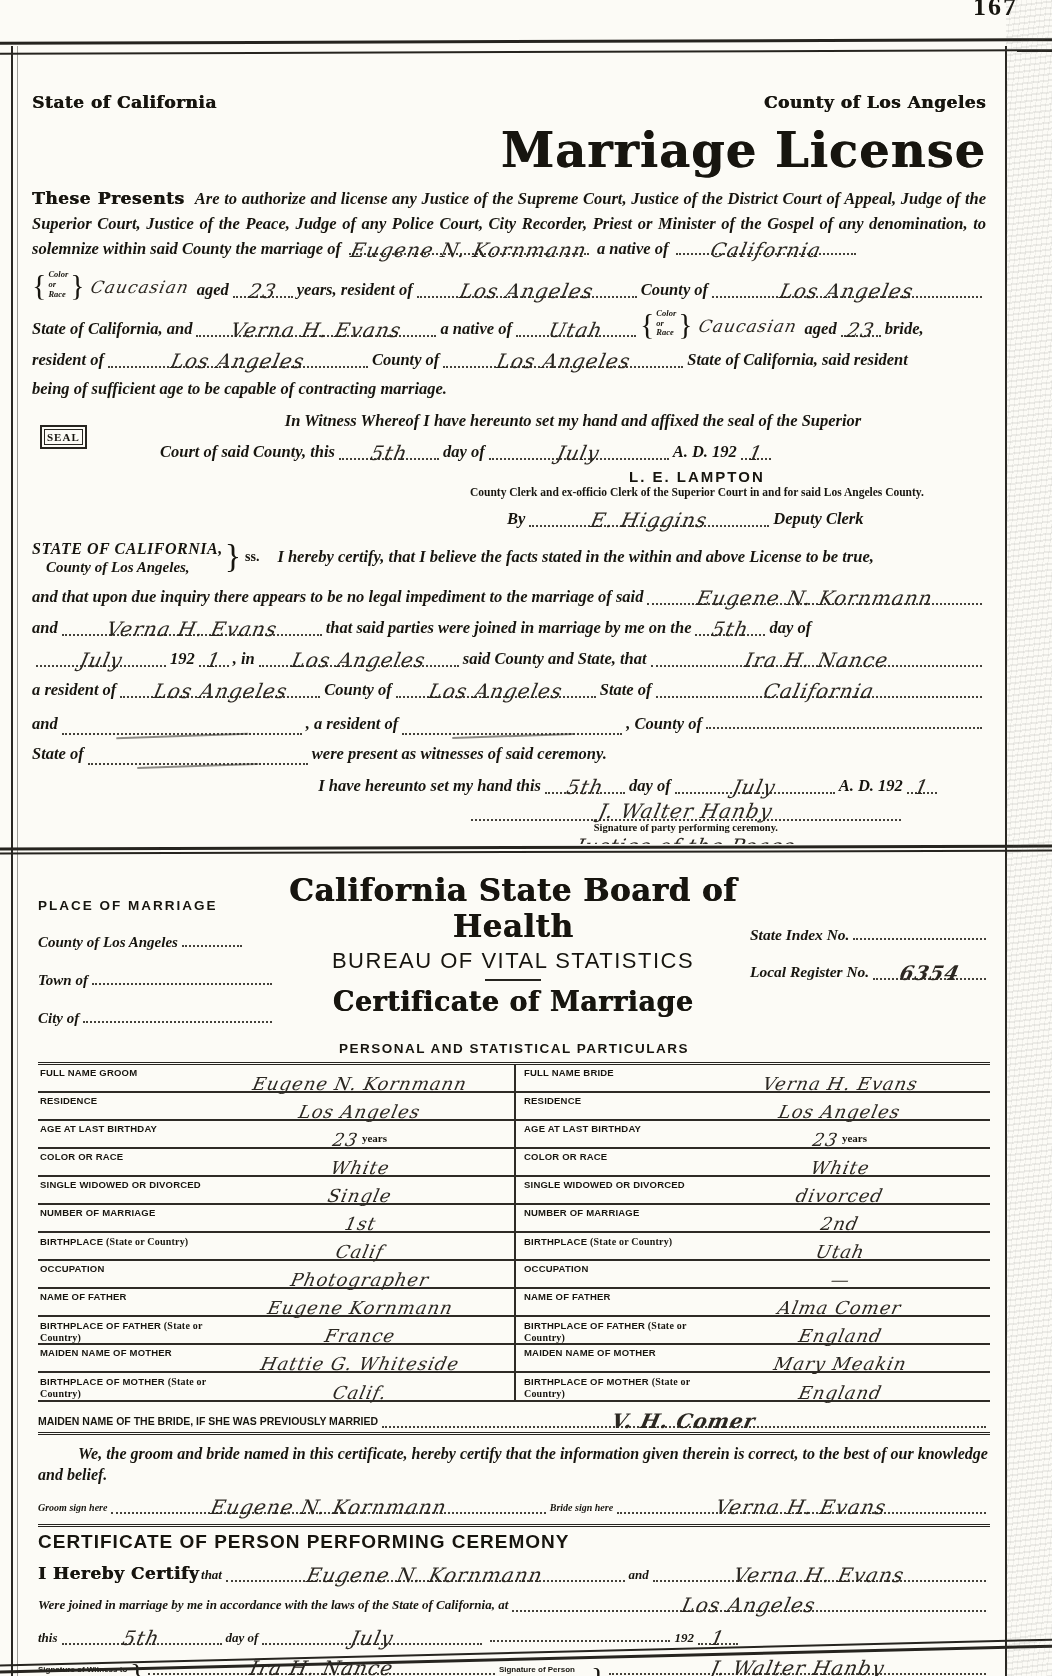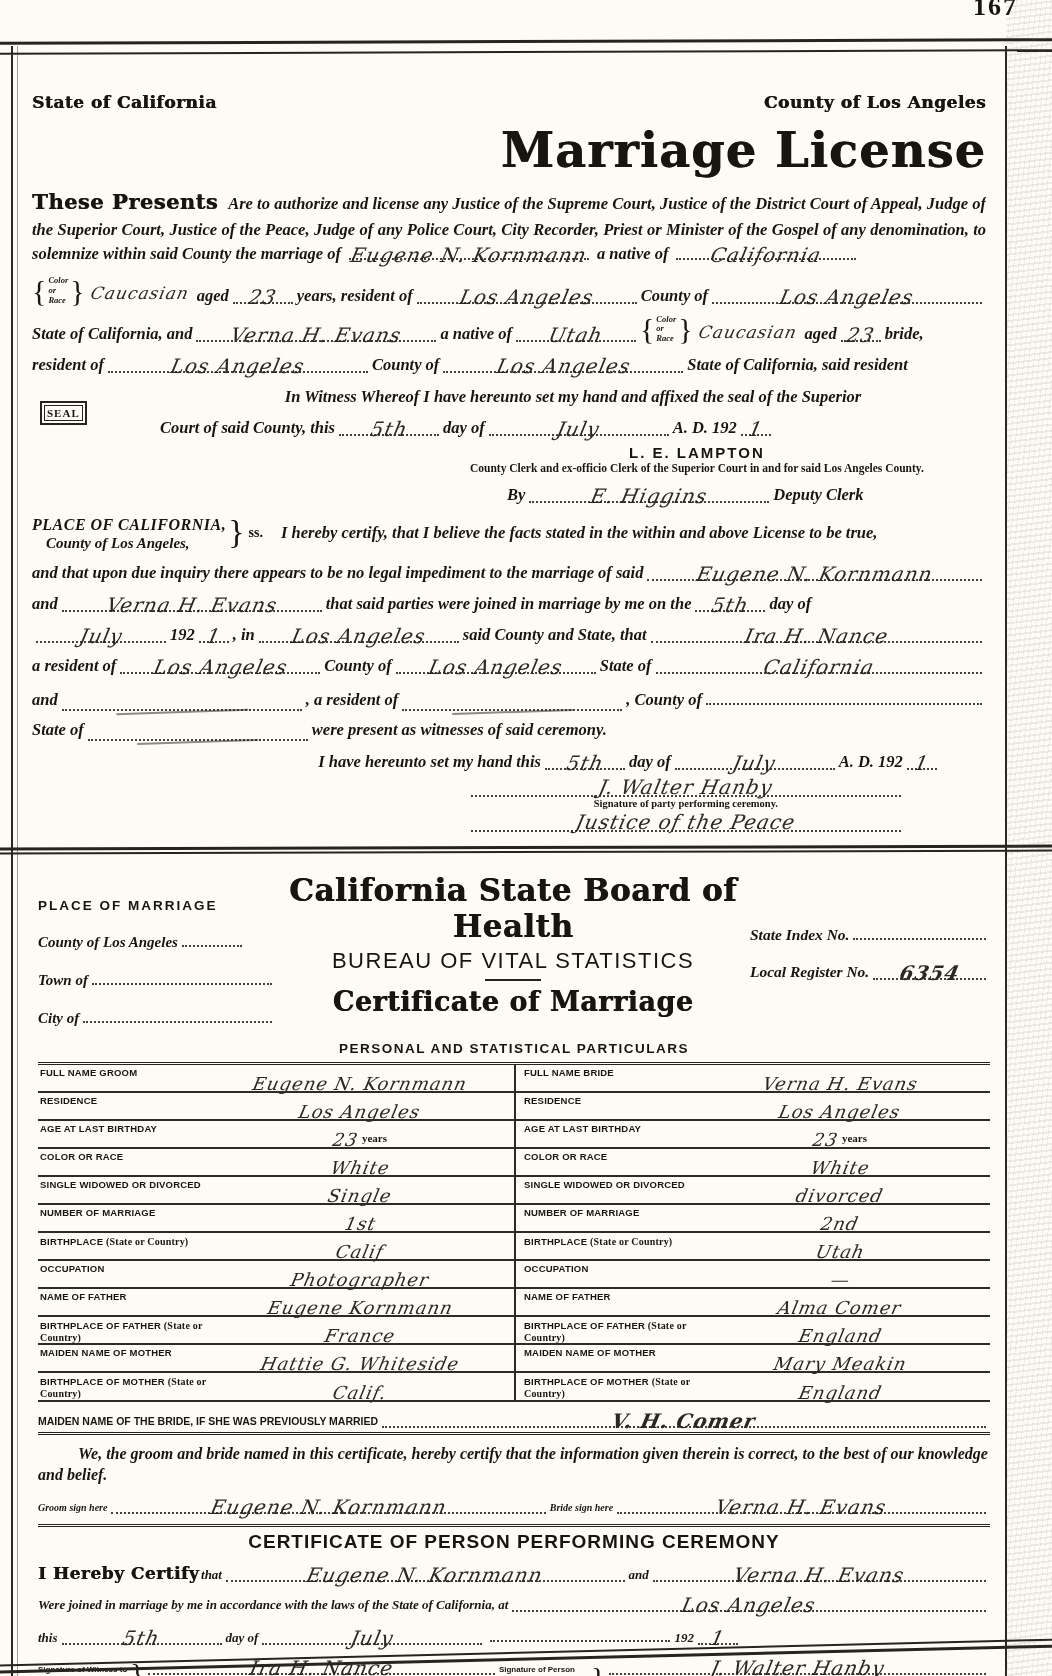--- a/index.html
+++ b/index.html
@@ -49,21 +49,21 @@
   .fline{ display:flex; align-items:baseline; margin-top:9px; }
   .pen-dash{ display:inline-block; width:55%; border-top:2px solid rgba(50,48,42,.55);
              transform:rotate(-2deg) translateY(8px); }
 
   
   .license{ position:absolute; top:58px; left:32px; right:66px; height:786px; overflow:hidden; }
   .lic-header{ display:flex; justify-content:space-between; margin-top:34px; font-size:17px; }
   .lic-title{ text-align:right; font-size:48px; margin:10px 0 6px; letter-spacing:1px; }
   .lic-par{ margin:8px 0 0; text-align:justify; line-height:1.5; }
   .lic-par .fill{ height:18px; }
-  .lead-bl{ font-size:21px; margin-right:6px; }
+  .lead-bl{ font-size:17px; margin-right:6px; }
 
   .race-brace{ display:inline-flex; align-items:center; margin-right:8px; }
   .brace{ font-size:30px; font-weight:normal; line-height:.8; }
   .race-words{ display:inline-flex; flex-direction:column; font-size:8.5px; font-weight:bold;
                font-style:italic; line-height:1.15; padding:0 2px; }
   .race-val{ margin-left:6px; }
 
   .witness{ position:relative; margin-top:12px; padding-left:128px; }
   .seal-box{ position:absolute; left:8px; top:14px; border:2px solid #26241f; padding:2px;
              box-shadow:0 0 0 1px #fcfbf6 inset; }
@@ -117,21 +117,21 @@
   .ft-value .hw{ font-size:18px; top:4px; margin-bottom:2px; }
   .ft-suffix{ font-weight:bold; font-size:11px; }
 
   .maiden-line{ display:flex; align-items:baseline; margin-top:6px;
                 font-family:"Liberation Sans", sans-serif; font-weight:bold; font-size:10.5px; }
   .heavy-rule{ border-top:3px double #26241f; margin-top:4px; }
 
   .certify-par{ margin:8px 0 0; text-indent:40px; line-height:1.35; font-size:16px; }
   .sign-row{ display:flex; align-items:baseline; margin-top:8px; border-bottom:3px double #26241f; padding-bottom:10px; }
   .sign-lab{ font-size:10px; font-weight:bold; font-style:italic; white-space:nowrap; }
-  .ceremony-title{ text-align:center; font-family:"Liberation Sans", sans-serif; font-weight:bold;
+  .ceremony-title{ font-family:"Liberation Sans", sans-serif; font-weight:bold;
                    font-size:19px; letter-spacing:1px; margin-top:4px; }
   .hc-lead{ font-size:17px; margin-right:2px; }
   .brace-lab{ display:inline-flex; align-items:center; }
   .brace-lab .words{ display:inline-flex; flex-direction:column; font-size:8px; font-weight:bold;
                      line-height:1.15; font-family:"Liberation Sans", sans-serif; max-width:92px; }
 </style>
 </head>
 <body>
 
 <div class="page">
@@ -196,20 +196,23 @@
     </div>
 
     <div class="fline">
       <span class="pi">resident of</span>
       <span class="fill w260"><span class="hw">Los Angeles</span></span>
       <span class="pi">County of</span>
       <span class="fill w240"><span class="hw">Los Angeles</span></span>
       <span class="pi">State of California, said resident</span>
     </div>
 
+    <div class="fline">
+      <span class="pi">being of sufficient age to be capable of contracting marriage.</span>
+    </div>
 
     <div class="witness">
       <div class="seal-box">
         <span>SEAL</span>
       </div>
       <div class="pi-wrap w-center">In Witness Whereof I have hereunto set my hand and affixed the seal of the Superior</div>
       <div class="fline">
         <span class="pi">Court of said County, this</span>
         <span class="fill w100"><span class="hw">5th</span></span>
         <span class="pi">day of</span>
@@ -223,21 +226,21 @@
       </div>
       <div class="fline by-line">
         <span class="pi">By</span>
         <span class="fill w240"><span class="hw">E. Higgins</span></span>
         <span class="pi">Deputy Clerk</span>
       </div>
     </div>
 
     <div class="cert-open">
       <div class="sb-lines">
-        <div class="sb1">PLACE OF CALIFORNIA,</div>
+        <div class="sb1">STATE OF CALIFORNIA,</div>
         <div class="sb2">County of Los Angeles,</div>
       </div>
       <span class="big-brace">}</span>
       <span class="ss">ss.</span>
       <div class="pi-wrap cert-line1">I hereby certify, that I believe the facts stated in the within and above License to be true,</div>
     </div>
 
     <div class="fline">
       <span class="pi">and that upon due inquiry there appears to be no legal impediment to the marriage of said</span>
       <span class="fill grow"><span class="hw">Eugene N. Kornmann</span></span>

